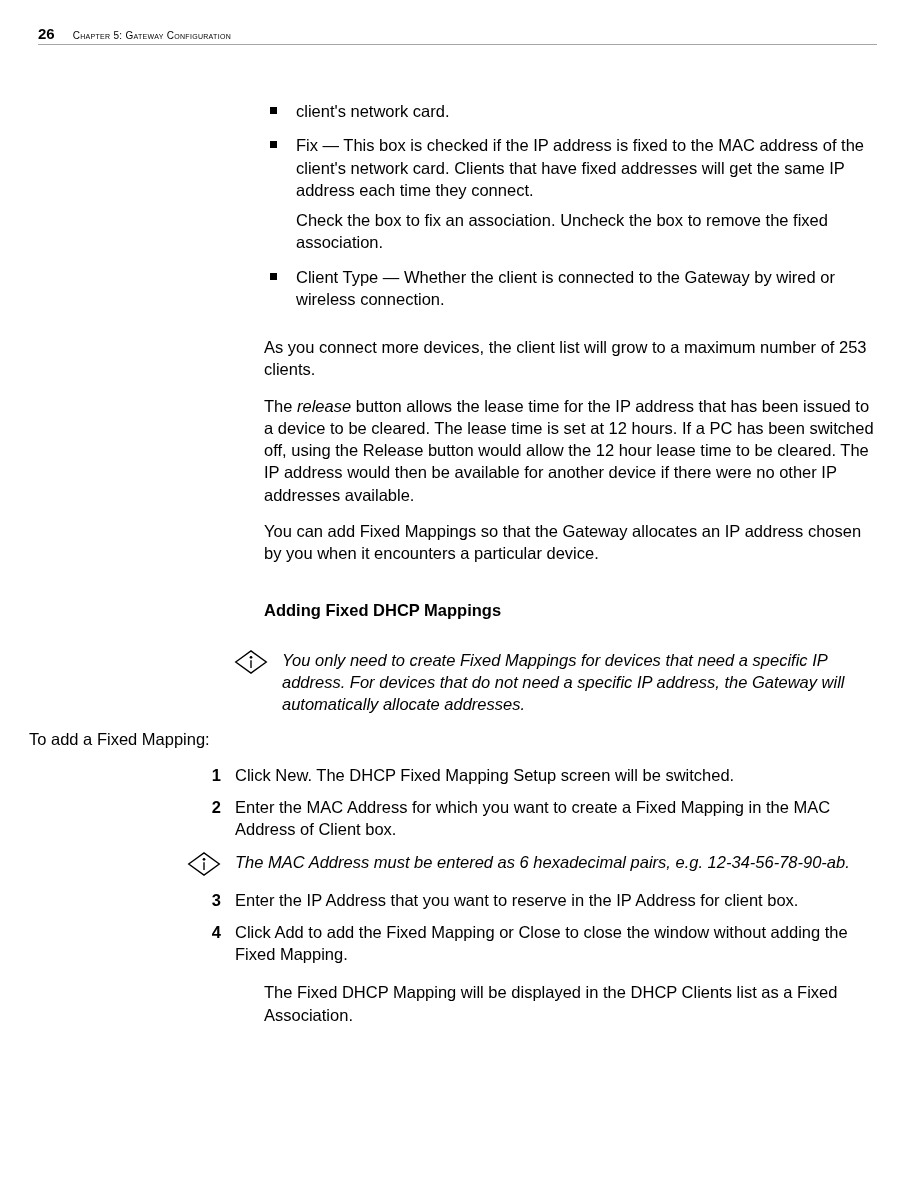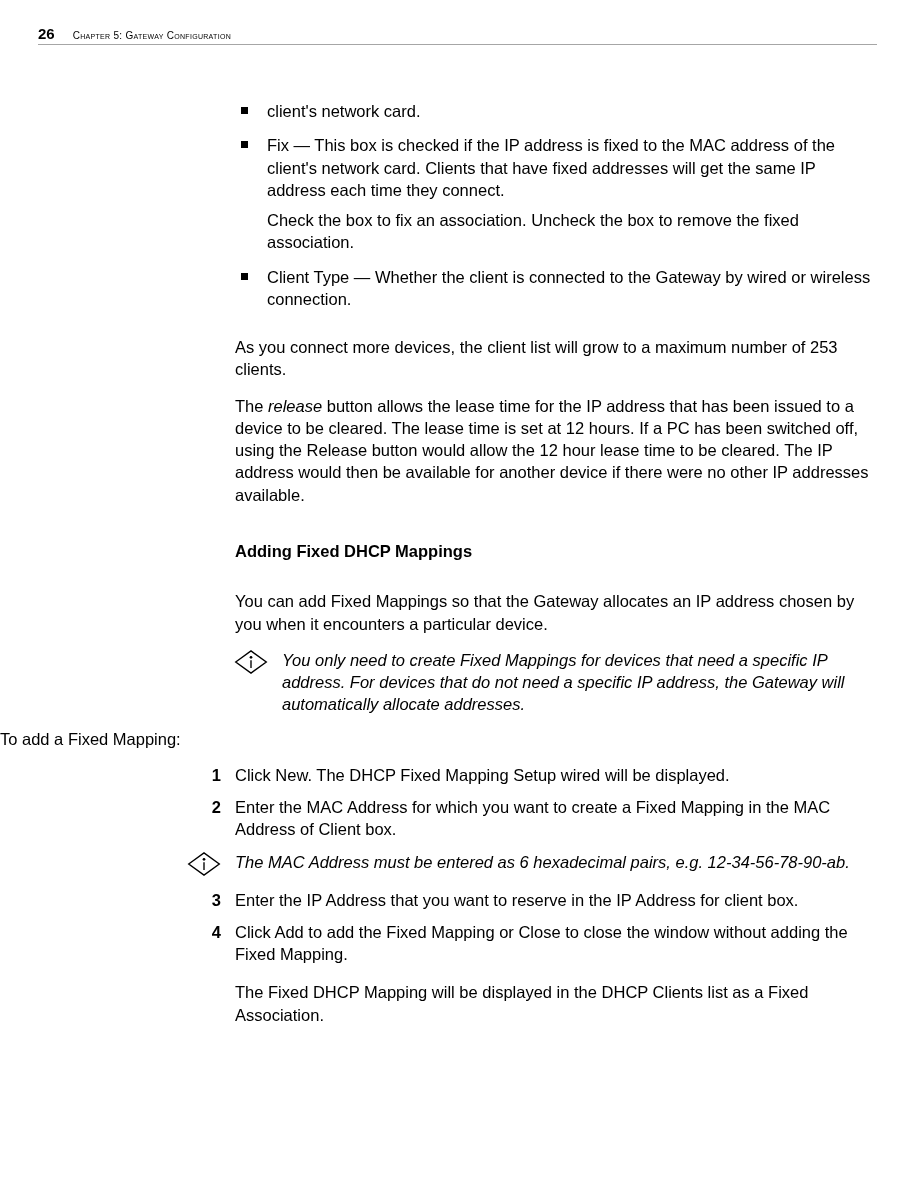--- a/index.html
+++ b/index.html
@@ -53,20 +53,21 @@
     right: 38px;
     bottom: 30px;
   }
   .gutter {
     width: 235px;
     flex: none;
   }
   .row {
     display: flex;
     margin-bottom: 14px;
+    margin-left: 29px;
   }
   .body {
     flex: 1;
   }
   ul.sq {
     list-style: none;
     padding: 0;
     margin: 0;
   }
   ul.sq > li {
@@ -166,49 +167,49 @@
 
     <div class="row" style="margin-top:6px;">
       <div class="gutter"></div>
       <div class="body">
         <span>The </span><span class="italic">release</span><span> button allows the lease time for the IP address that has been issued to a device to be cleared. The lease time is set at 12 hours. If a PC has been switched off, using the Release button would allow the 12 hour lease time to be cleared. The IP address would then be available for another device if there were no other IP addresses available.</span>
       </div>
     </div>
 
     <div class="row">
       <div class="gutter"></div>
+      <div class="body">You can add Fixed Mappings so that the Gateway allocates an IP address chosen by you when it encounters a particular device.</div>
+    </div>
+
+    <div class="row">
+      <div class="gutter"></div>
       <div class="body">
         <div class="heading">Adding Fixed DHCP Mappings</div>
       </div>
-    </div>
-
-    <div class="row">
-      <div class="gutter"></div>
-      <div class="body">You can add Fixed Mappings so that the Gateway allocates an IP address chosen by you when it encounters a particular device.</div>
     </div>
 
     <div class="note-row" style="margin-top:4px;padding-left:47px;">
       <div class="info-icon">
         <svg viewBox="0 0 40 30" fill="none" stroke="#000" stroke-width="1.6">
           <polygon points="2,15 20,2 38,15 20,28" fill="none"></polygon>
           <circle cx="20" cy="9.5" r="1.6" fill="#000" stroke="none"></circle>
           <line x1="20" y1="13" x2="20" y2="22"></line>
         </svg>
       </div>
       <div class="note-body">You only need to create Fixed Mappings for devices that need a specific IP address. For devices that do not need a specific IP address, the Gateway will automatically allocate addresses.</div>
     </div>
 
     <div class="row" style="margin-top:6px;flex-direction:column;">
       <div class="gutter"></div>
       <div class="body">To add a Fixed Mapping:</div>
     </div>
 
     <div class="step-row" style="margin-bottom:10px;">
       <div class="step-num">1</div>
-      <div class="step-body">Click New. The DHCP Fixed Mapping Setup wired will be displayed.</div>
+      <div class="step-body">Click New. The DHCP Fixed Mapping Setup screen will be switched.</div>
     </div>
 
     <div class="step-row" style="margin-bottom:10px;">
       <div class="step-num">2</div>
       <div class="step-body">Enter the MAC Address for which you want to create a Fixed Mapping in the MAC Address of Client box.</div>
     </div>
 
     <div class="note-row">
       <div class="info-icon">
         <svg viewBox="0 0 40 30" fill="none" stroke="#000" stroke-width="1.6">

